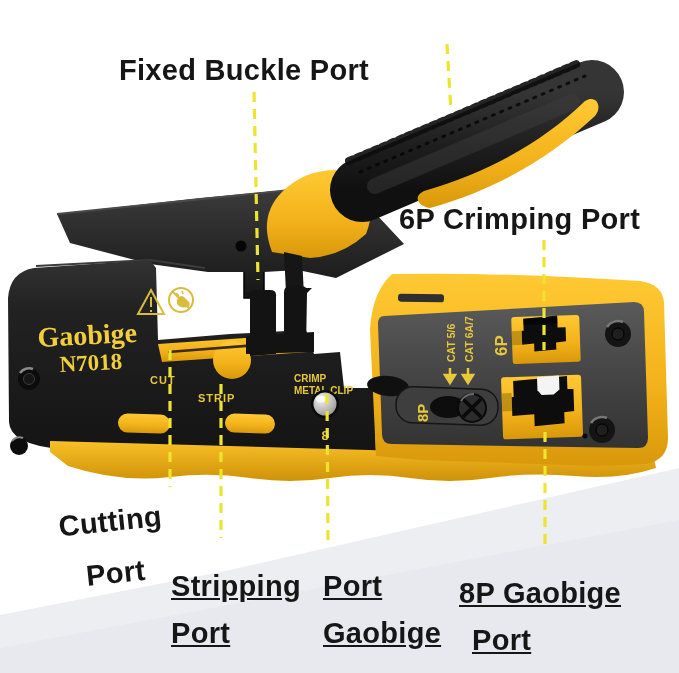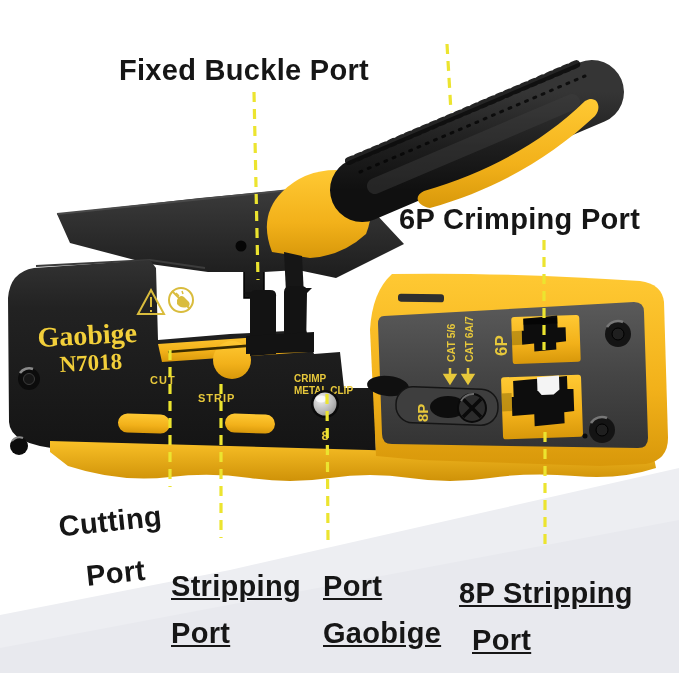--- a/index.html
+++ b/index.html
@@ -228,17 +228,17 @@
 </div>
 <div class="label two" style="left:171px;top:563px;">
   <span class="ln">Stripping</span>
   <span class="ln">Port</span>
 </div>
 <div class="label two" style="left:323px;top:563px;">
   <span class="ln">Port</span>
   <span class="ln">Gaobige</span>
 </div>
 <div class="label two" style="left:459px;top:570px;">
-  <span class="ln">8P Stripping</span>
+  <span class="ln">8P Gaobige</span>
   <span class="ln indent">Port</span>
 </div>
 
 </div>
 
 </body></html>

